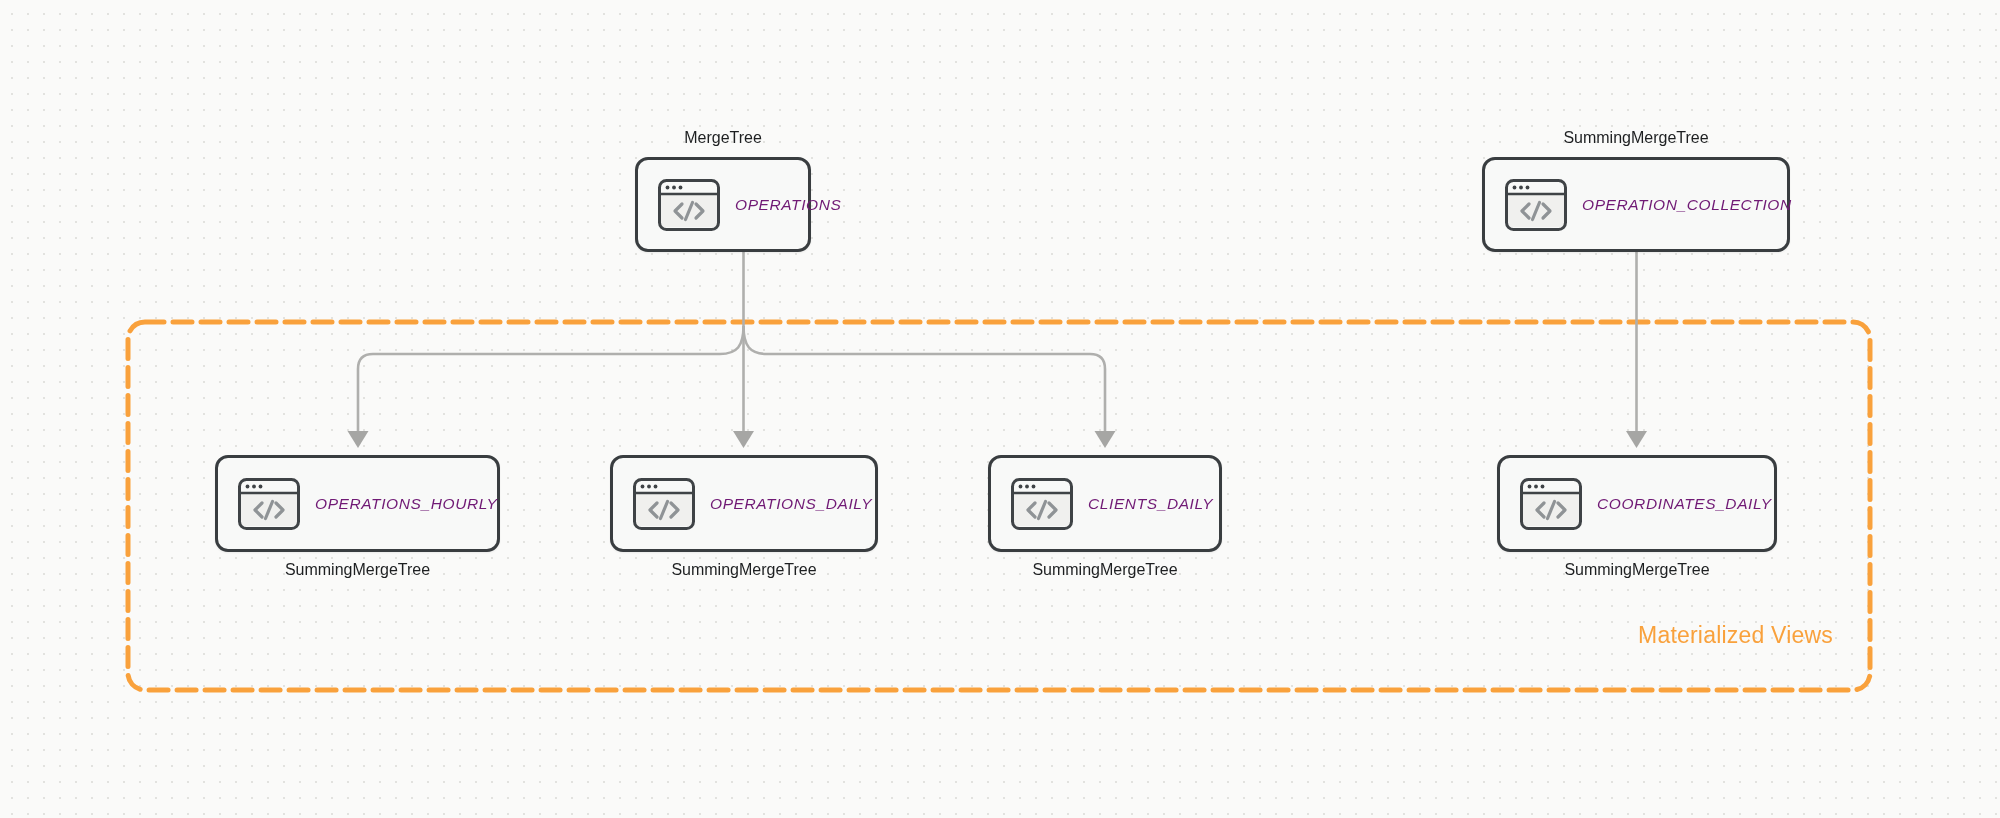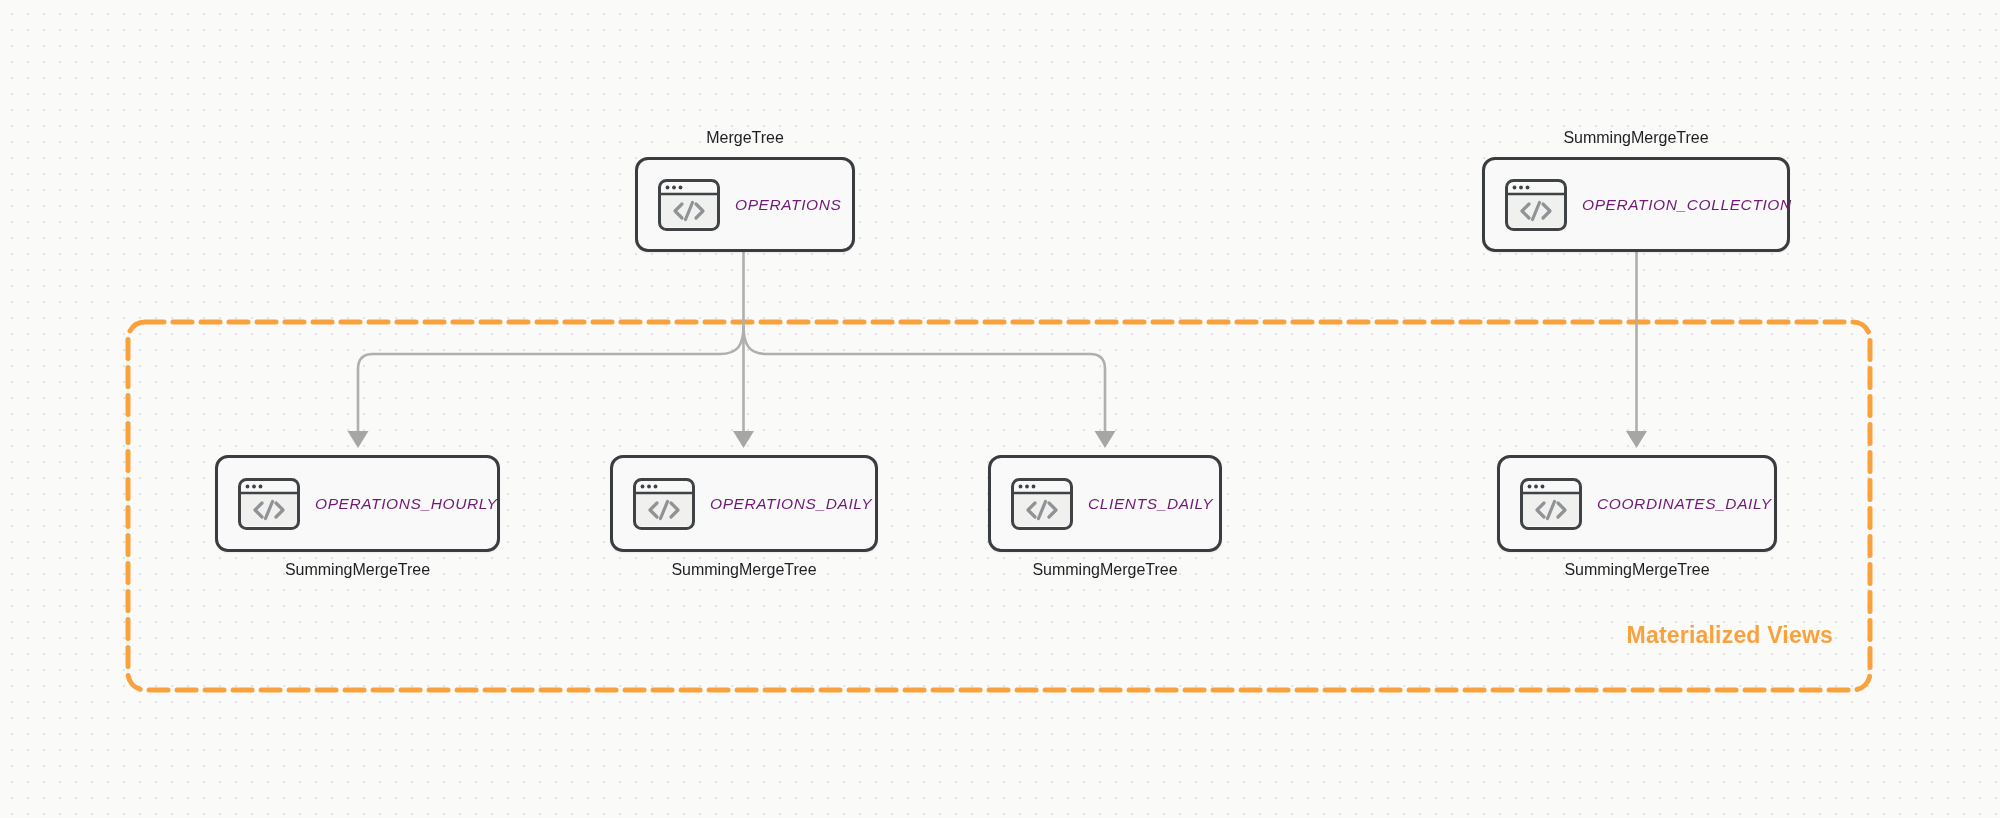--- a/index.html
+++ b/index.html
@@ -27,21 +27,21 @@
     position: absolute;
     display: flex;
     align-items: center;
     gap: 15px;
     padding: 0 18px 0 20px;
     background: #F8F9F8;
     border: 3px solid #393D40;
     border-radius: 13px;
     box-shadow: 0 1px 2px rgba(40,44,48,0.07);
   }
-  .node-operations          { left: 635px;  top: 157px; width: 220px; height: 95px; }
+  .node-operations          { left: 635px;  top: 157px; width: 176px; height: 95px; }
   .node-operation-collection{ left: 1482px; top: 157px; width: 308px; height: 95px; }
   .node-operations-hourly   { left: 215px;  top: 455px; width: 285px; height: 97px; }
   .node-operations-daily    { left: 610px;  top: 455px; width: 268px; height: 97px; }
   .node-clients-daily       { left: 988px;  top: 455px; width: 234px; height: 97px; }
   .node-coordinates-daily   { left: 1497px; top: 455px; width: 280px; height: 97px; }
   .node-title {
     font-size: 15.5px;
     font-style: italic;
     letter-spacing: 0.6px;
     color: #701a75;
@@ -57,21 +57,21 @@
     line-height: 19px;
   }
   .engine-label.above { bottom: calc(100% + 13px); }
   .engine-label.below { top: calc(100% + 11px); }
   .node-icon { display: inline-flex; flex: 0 0 auto; }
   .group-caption {
     position: absolute;
     right: 167px;
     top: 622px;
     font-size: 23px;
-    font-weight: 700;
+    font-weight: 400;
     letter-spacing: 0.2px;
     color: #F9A13C;
     white-space: nowrap;
   }
 </style>
 </head>
 <body>
 
 <div class="canvas">
 

